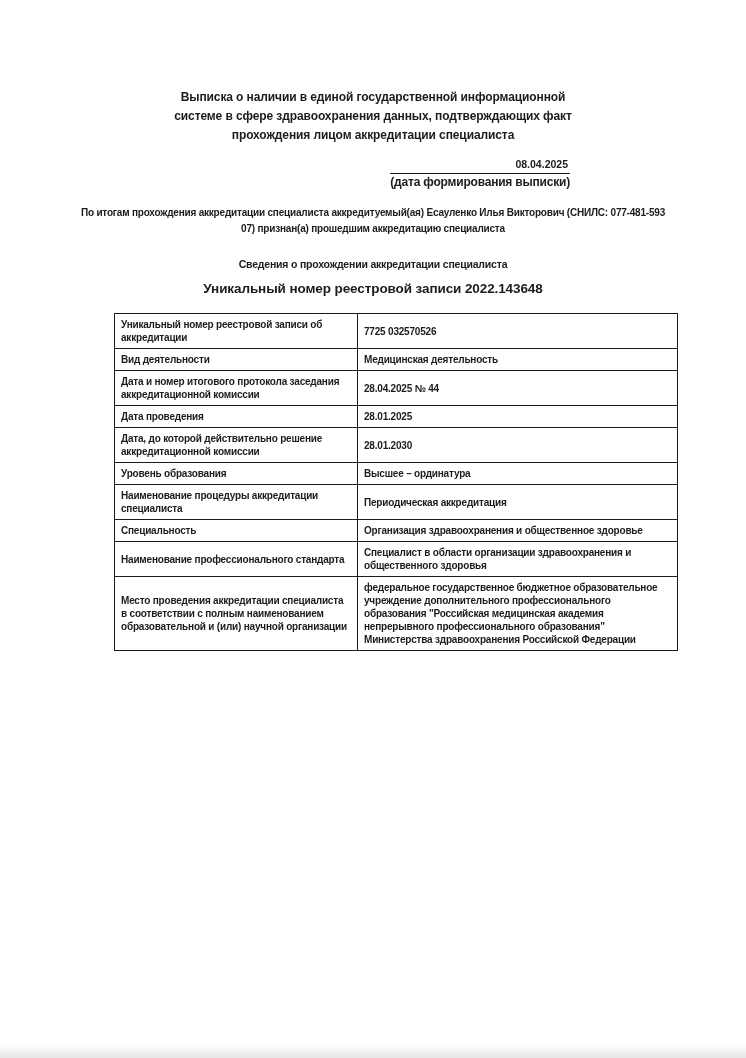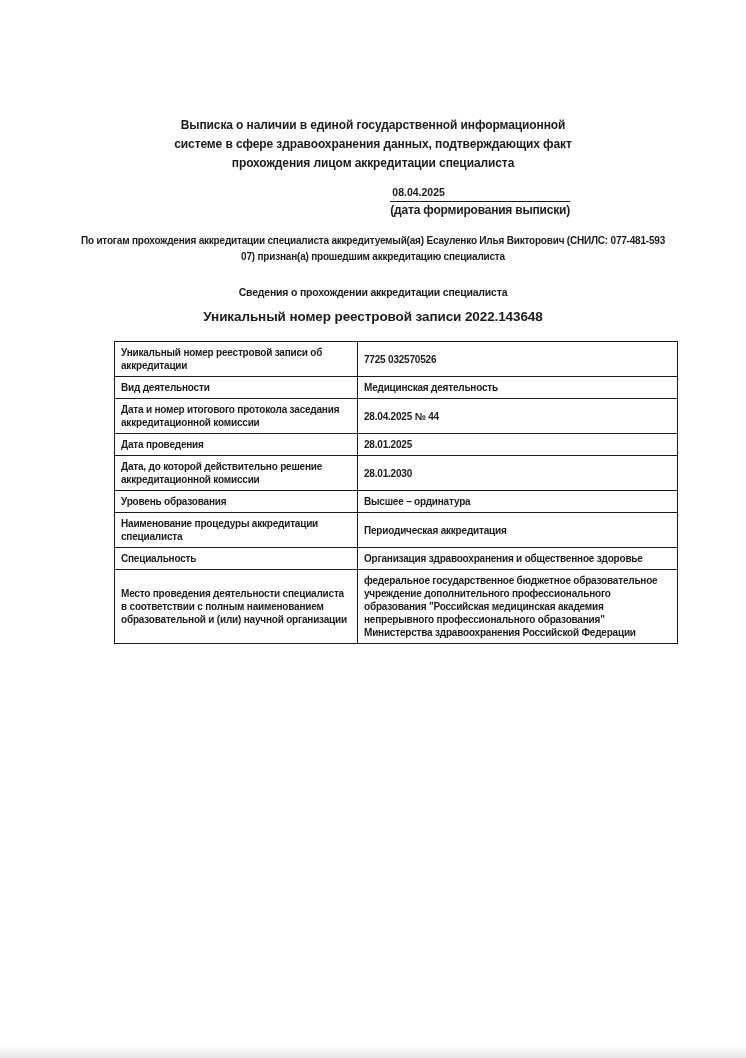--- a/index.html
+++ b/index.html
@@ -11,35 +11,35 @@
     height: 1058px;
     background: #ffffff;
     position: relative;
     overflow: hidden;
     font-family: "Liberation Sans", "DejaVu Sans", sans-serif;
     font-weight: 700;
     color: #1c1c1c;
     -webkit-font-smoothing: antialiased;
   }
   .doc {
-    padding-top: 116px;
+    padding-top: 88px;
   }
   .doc-title {
     width: 424px;
     margin: 0 auto;
     text-align: center;
     font-size: 12px;
     line-height: 19px;
     letter-spacing: -0.1px;
   }
   .date-block {
     width: -moz-fit-content;
     width: fit-content;
     margin: 13px 176px 0 auto;
-    text-align: left;
+    text-align: right;
   }
   .date-value {
     font-size: 10.5px;
     line-height: 13px;
     padding: 0 2px 2px 2px;
     border-bottom: 1.6px solid #1c1c1c;
   }
   .date-caption {
     font-size: 12px;
     line-height: 13px;
@@ -141,21 +141,25 @@
       </tr>
       <tr>
         <td class="col-label">Наименование процедуры аккредитации специалиста</td>
         <td class="col-value">Периодическая аккредитация</td>
       </tr>
       <tr>
         <td class="col-label">Специальность</td>
         <td class="col-value">Организация здравоохранения и общественное здоровье</td>
       </tr>
       <tr>
-        <td class="col-label">Место проведения деятельности специалиста в соответствии с полным наименованием образовательной и (или) научной организации</td>
+        <td class="col-label">Наименование профессионального стандарта</td>
+        <td class="col-value">Специалист в области организации здравоохранения и общественного здоровья</td>
+      </tr>
+      <tr>
+        <td class="col-label">Место проведения аккредитации специалиста в соответствии с полным наименованием образовательной и (или) научной организации</td>
         <td class="col-value">федеральное государственное бюджетное образовательное учреждение дополнительного профессионального образования "Российская медицинская академия непрерывного профессионального образования" Министерства здравоохранения Российской Федерации</td>
       </tr>
     </tbody>
   </table>
 
 </div>
 
 <div class="bottom-bar"></div>
 
 </body></html>

